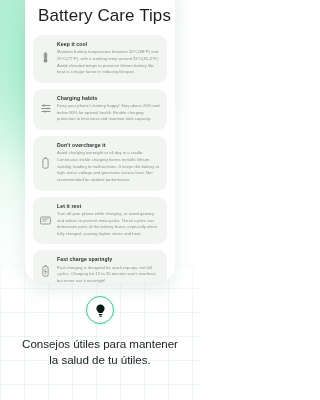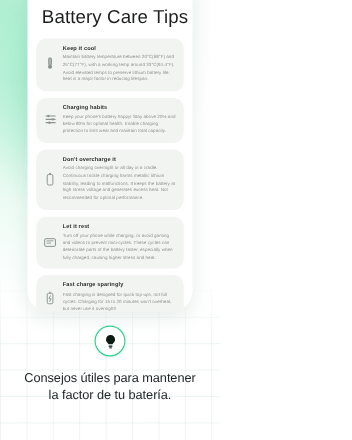--- a/index.html
+++ b/index.html
@@ -194,15 +194,15 @@
     <span>
       <svg width="11" height="13" viewBox="0 0 11 13" fill="#0c1a14">
         <path d="M5.5 0.6C3.2 0.6 1.4 2.4 1.4 4.6c0 1.5.8 2.6 1.7 3.4.3.3.5.6.5 1h3.8c0-.4.2-.7.5-1 .9-.8 1.7-1.9 1.7-3.4 0-2.2-1.8-4-4.1-4z"></path>
         <rect x="3.7" y="10.1" width="3.6" height="1.2" rx="0.6"></rect>
         <rect x="4.3" y="11.7" width="2.4" height="1.1" rx="0.55"></rect>
       </svg>
     </span>
   </div>
   <div class="caption">
     <div>Consejos útiles para mantener</div>
-    <div>la factor de tu batería.</div>
+    <div>la salud de tu útiles.</div>
   </div>
 </div>
 
 </body></html>

